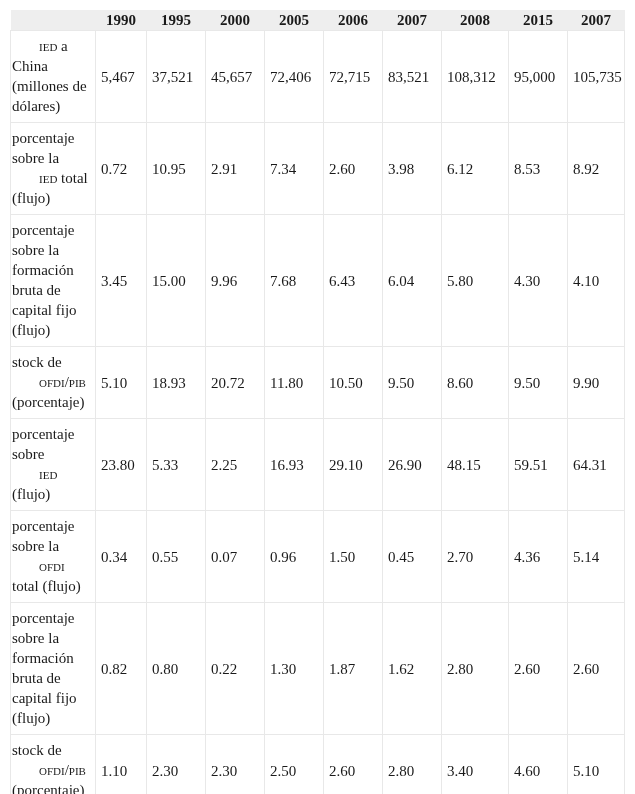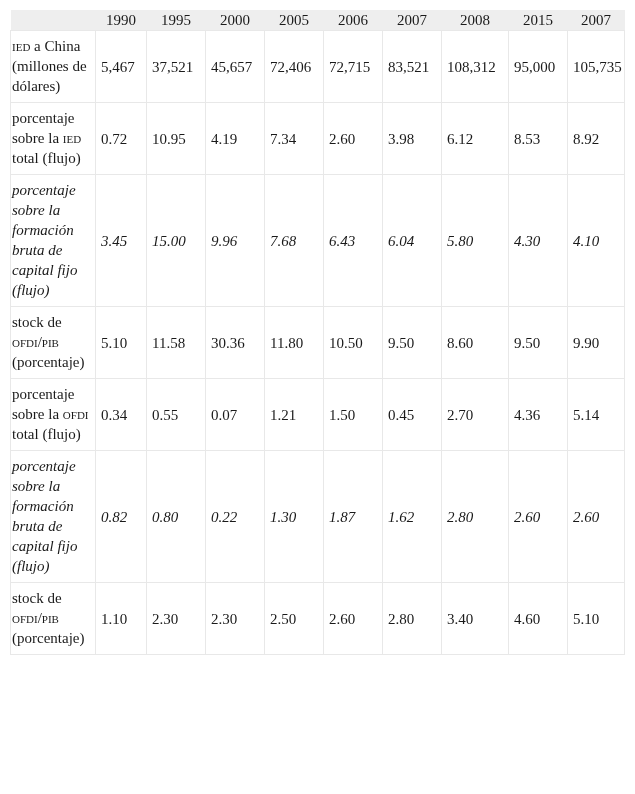--- a/index.html
+++ b/index.html
@@ -27,21 +27,21 @@
     }
     table.data-table th,
     table.data-table td {
       border: 1px solid #e8e8e8;
       padding: 0 0 0 5px;
       vertical-align: middle;
       text-align: left;
     }
     table.data-table thead th {
       background: #eeeeee;
-      font-weight: normal;
+      font-weight: bold;
       height: 20px;
       text-align: center;
       padding: 0 4px;
       border-top: none;
       border-left: none;
       border-right: none;
     }
     table.data-table thead th.corner {
       background: #eeeeee;
     }
@@ -50,32 +50,33 @@
       white-space: normal;
     }
     table.data-table td.num {
       padding-left: 5px;
       white-space: nowrap;
     }
     .sc {
       font-variant: small-caps;
       text-transform: lowercase;
       font-size: 15px;
+      padding-left: 27px;
     }
     col.c-label { width: 85px; }
     col.c-1990 { width: 51px; }
     col.c-1995 { width: 59px; }
     col.c-2000 { width: 59px; }
     col.c-2005 { width: 59px; }
     col.c-2006 { width: 59px; }
     col.c-2007 { width: 59px; }
     col.c-2008 { width: 67px; }
     col.c-2009 { width: 59px; }
     col.c-2010 { width: 57px; }
-    tr.r-3 td, tr.r-8 td { height: 120px; font-style: italic; }
+    tr.r-3 td, tr.r-8 td { height: 120px; }
     tr.r-1 td, tr.r-2 td, tr.r-4 td, tr.r-5 td, tr.r-6 td, tr.r-7 td { height: 60px; }
     tr.r-9 td { height: 54px; }
   </style>
 </head>
 <body>
 
 <div class="wrap">
   <table class="data-table">
     <colgroup>
       <col class="c-label">
@@ -114,21 +115,21 @@
           <td class="num">72,715</td>
           <td class="num">83,521</td>
           <td class="num">108,312</td>
           <td class="num">95,000</td>
           <td class="num">105,735</td>
         </tr>
         <tr class="r-2">
           <td class="label"><span> porcentaje sobre la </span><span class="sc">IED</span><span> total (flujo)</span></td>
           <td class="num">0.72</td>
           <td class="num">10.95</td>
-          <td class="num">4.19</td>
+          <td class="num">2.91</td>
           <td class="num">7.34</td>
           <td class="num">2.60</td>
           <td class="num">3.98</td>
           <td class="num">6.12</td>
           <td class="num">8.53</td>
           <td class="num">8.92</td>
         </tr>
         <tr class="r-3">
           <td class="label"><span> porcentaje sobre la formación bruta de capital fijo (flujo)</span></td>
           <td class="num">3.45</td>
@@ -137,35 +138,47 @@
           <td class="num">7.68</td>
           <td class="num">6.43</td>
           <td class="num">6.04</td>
           <td class="num">5.80</td>
           <td class="num">4.30</td>
           <td class="num">4.10</td>
         </tr>
         <tr class="r-4">
           <td class="label"><span>stock de </span><span class="sc">OFDI/PIB</span><span> (porcentaje)</span></td>
           <td class="num">5.10</td>
-          <td class="num">11.58</td>
-          <td class="num">30.36</td>
+          <td class="num">18.93</td>
+          <td class="num">20.72</td>
           <td class="num">11.80</td>
           <td class="num">10.50</td>
           <td class="num">9.50</td>
           <td class="num">8.60</td>
           <td class="num">9.50</td>
           <td class="num">9.90</td>
         </tr>
+        <tr class="r-6">
+          <td class="label"><span> porcentaje sobre </span><span class="sc">IED</span><span> (flujo)</span></td>
+          <td class="num">23.80</td>
+          <td class="num">5.33</td>
+          <td class="num">2.25</td>
+          <td class="num">16.93</td>
+          <td class="num">29.10</td>
+          <td class="num">26.90</td>
+          <td class="num">48.15</td>
+          <td class="num">59.51</td>
+          <td class="num">64.31</td>
+        </tr>
         <tr class="r-7">
           <td class="label"><span> porcentaje sobre la </span><span class="sc">OFDI</span><span> total (flujo)</span></td>
           <td class="num">0.34</td>
           <td class="num">0.55</td>
           <td class="num">0.07</td>
-          <td class="num">1.21</td>
+          <td class="num">0.96</td>
           <td class="num">1.50</td>
           <td class="num">0.45</td>
           <td class="num">2.70</td>
           <td class="num">4.36</td>
           <td class="num">5.14</td>
         </tr>
         <tr class="r-8">
           <td class="label"><span>porcentaje sobre la formación bruta de capital fijo (flujo)</span></td>
           <td class="num">0.82</td>
           <td class="num">0.80</td>

